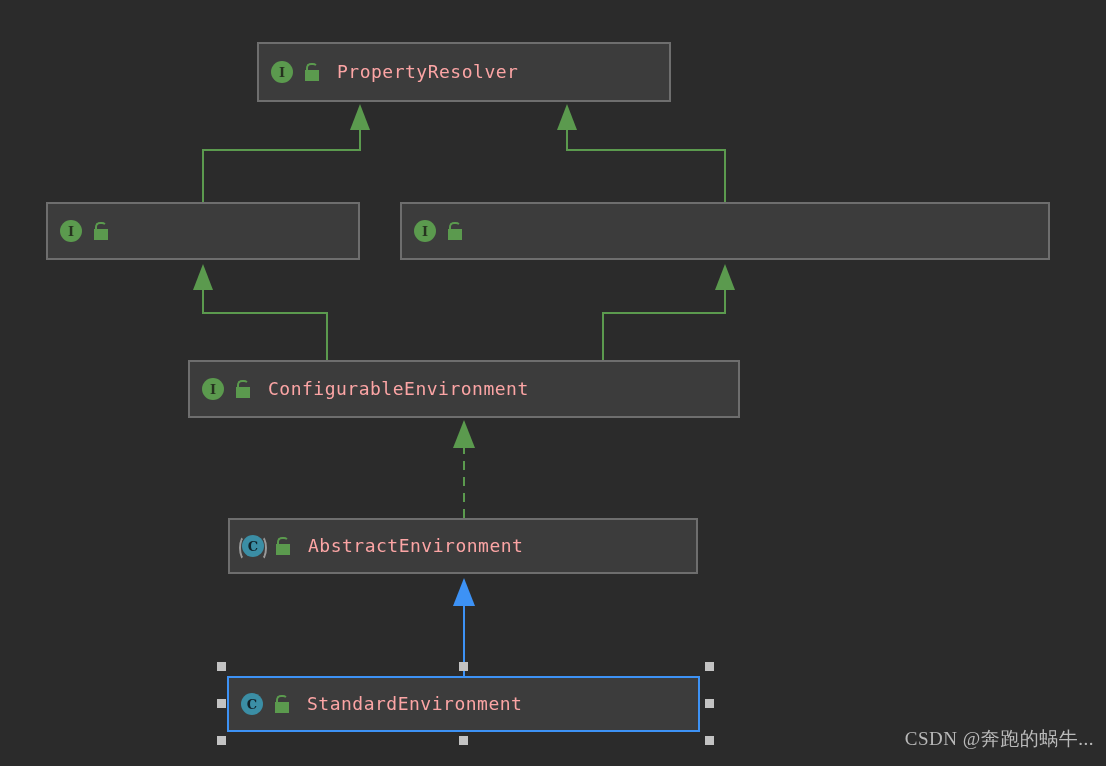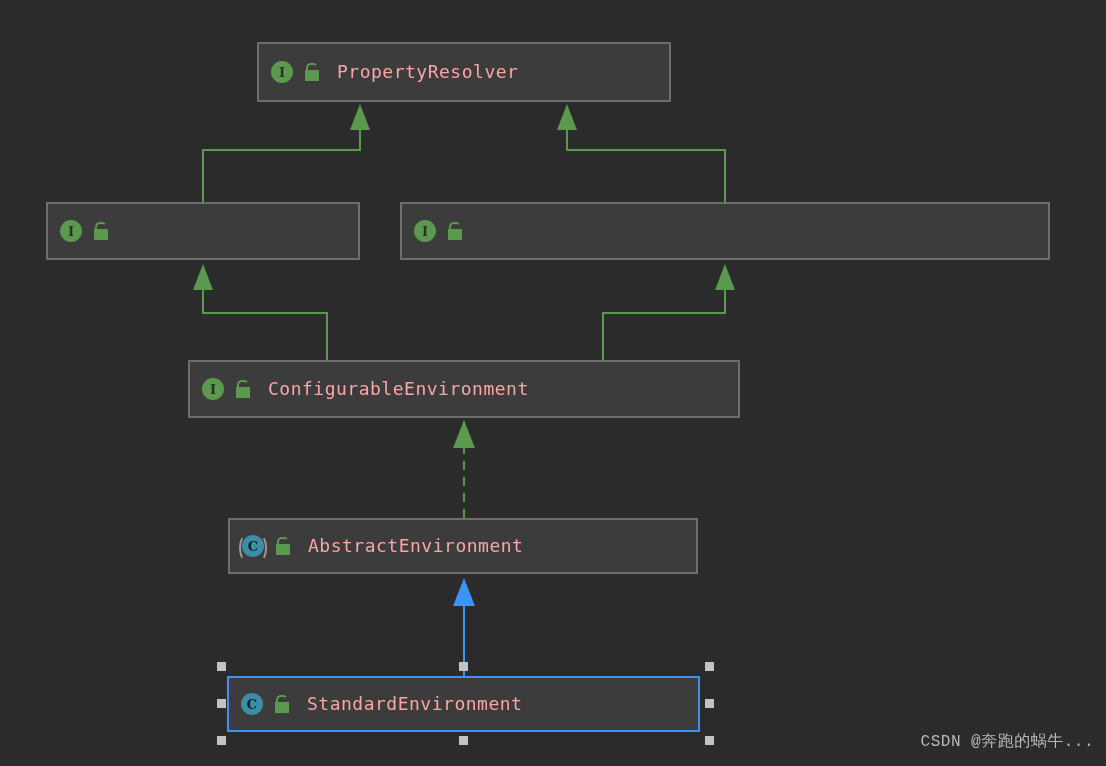--- a/index.html
+++ b/index.html
@@ -108,22 +108,22 @@
     height: 9px;
     background: #c3c3c3;
   }
 
   
   .watermark {
     position: absolute;
     right: 12px;
     bottom: 14px;
     color: #b9b9b9;
-    font-family: Liberation Mono, monospace;
-    font-size: 16px;
+    font-family: Liberation Serif, serif;
+    font-size: 19px;
     letter-spacing: 0.5px;
   }
 </style>
 </head>
 <body>
 
 <div id="canvas">
 
   <svg class="wires" viewBox="0 0 1106 766" xmlns="http://www.w3.org/2000/svg">
     <defs>

